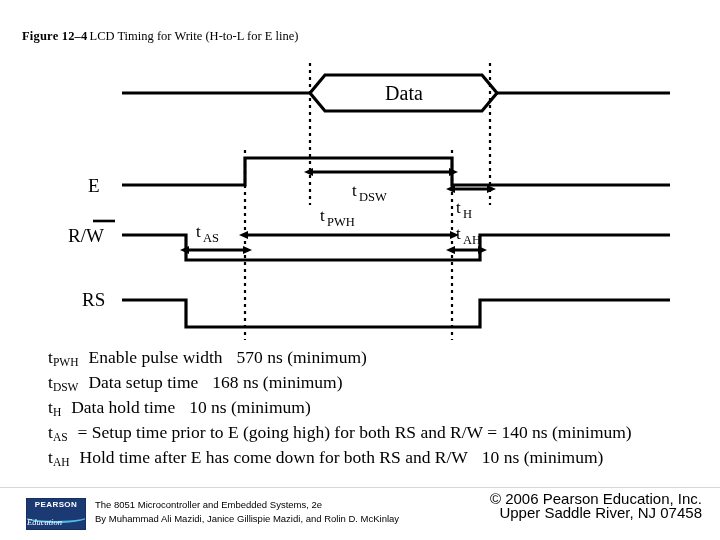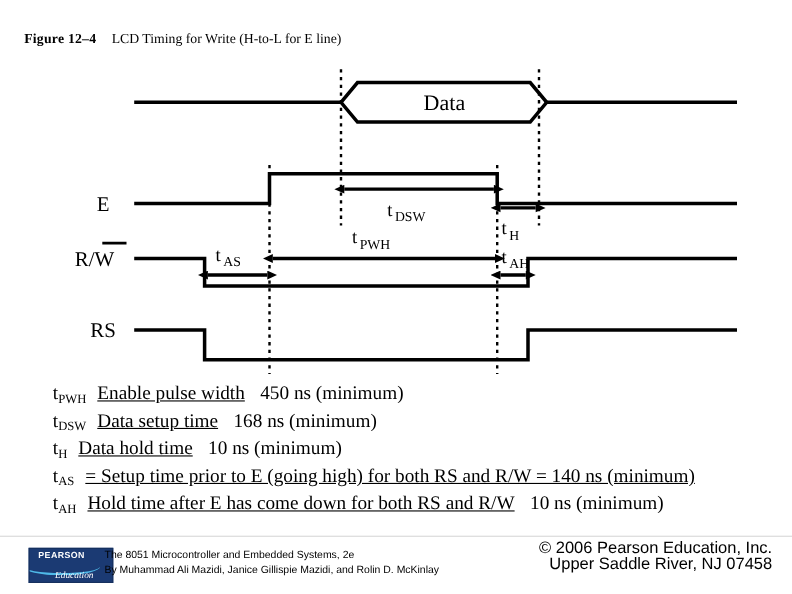--- a/index.html
+++ b/index.html
@@ -29,21 +29,21 @@
     top: 26px;
     white-space: nowrap;
   }
   #figure-title .fig-num {
     font-weight: bold;
     font-size: 12.5px;
     letter-spacing: 0.2px;
   }
   #figure-title .fig-cap {
     font-size: 12.5px;
-    margin-left: 14px;
+    margin-left: 2px;
   }
 
   
   #timing-diagram {
     position: absolute;
     left: 0;
     top: 55px;
     width: 704px;
     height: 290px;
   }
@@ -88,21 +88,21 @@
     white-space: nowrap;
     font-size: 17.5px;
   }
   .spec-sym { display: inline-block; }
   .spec-sym sub {
     font-size: 11.5px;
     vertical-align: baseline;
     position: relative;
     top: 3px;
   }
-  .spec-name { margin-left: 10px; text-decoration: underline; }
+  .spec-name { margin-left: 10px; }
   .spec-val  { margin-left: 14px; }
 
   
   #footer-rule {
     position: absolute;
     left: 0;
     top: 487px;
     width: 720px;
     height: 1px;
     background: #d8d8d8;
@@ -117,21 +117,20 @@
   }
   #pearson-logo {
     position: absolute;
     left: 26px;
     top: 6px;
     width: 58px;
     height: 30px;
     background: #1b3a73;
     border: 1px solid #16305e;
     overflow: hidden;
-    padding-left: 17px;
   }
   #pearson-logo .pl-top {
     position: absolute;
     left: 0; top: 1px;
     width: 58px;
     text-align: center;
     color: #ffffff;
     font-size: 8px;
     font-weight: bold;
     letter-spacing: 0.4px;
@@ -143,21 +142,21 @@
     top: 8px;
     width: 70px;
     height: 14px;
     border-bottom: 2px solid #4fb9e8;
     border-radius: 0 0 50% 50%;
   }
   #pearson-logo .pl-bot {
     position: absolute;
     left: 0; bottom: 2px;
     width: 58px;
-    text-align: right;
+    text-align: left;
     color: #ffffff;
     font-size: 8.5px;
     font-style: italic;
     font-family: "Liberation Serif", "DejaVu Serif", serif;
   }
   #book-info {
     position: absolute;
     left: 95px;
     top: 6px;
     font-size: 9.5px;
@@ -258,21 +257,21 @@
       <g>
         <text class="sig-label" x="82" y="251">RS</text>
         <path class="wf" d="M122,245 L186,245 L186,272 L480,272 L480,245 L670,245"></path>
       </g>
     </svg>
   </div>
 
   <div id="spec-list">
 
     <div class="spec-row">
-      <span class="spec-sym"><span>t</span><sub>PWH</sub></span><span class="spec-name">Enable pulse width</span><span class="spec-val">450 ns (minimum)</span>
+      <span class="spec-sym"><span>t</span><sub>PWH</sub></span><span class="spec-name">Enable pulse width</span><span class="spec-val">570 ns (minimum)</span>
     </div>
 
     <div class="spec-row">
       <span class="spec-sym"><span>t</span><sub>DSW</sub></span><span class="spec-name">Data setup time</span><span class="spec-val">168 ns (minimum)</span>
     </div>
 
     <div class="spec-row">
       <span class="spec-sym"><span>t</span><sub>H</sub></span><span class="spec-name">Data hold time</span><span class="spec-val">10 ns (minimum)</span>
     </div>
 

